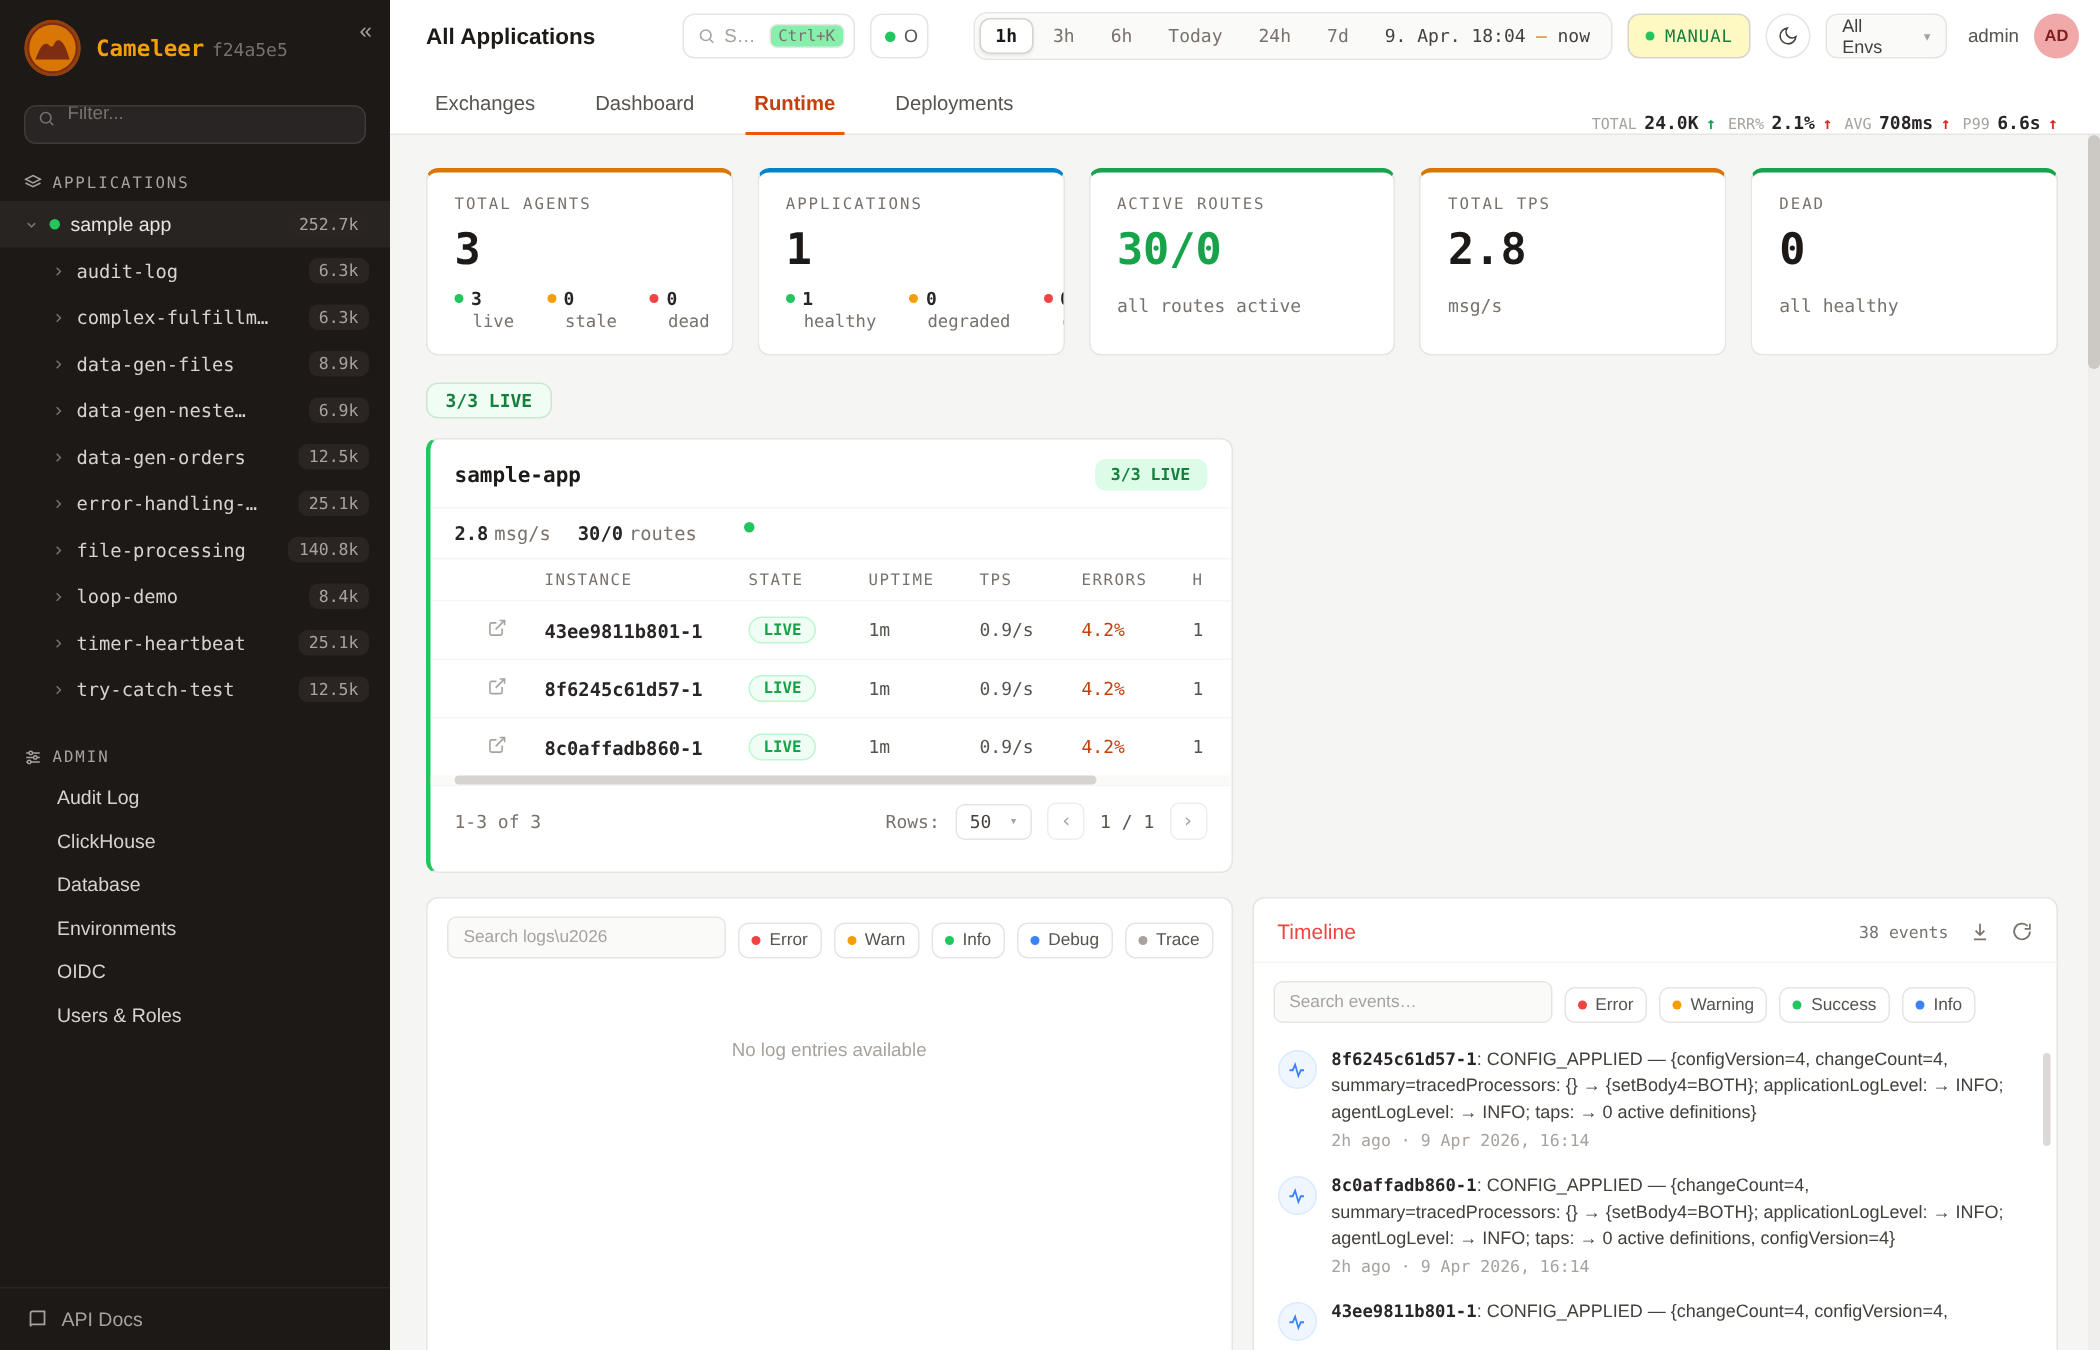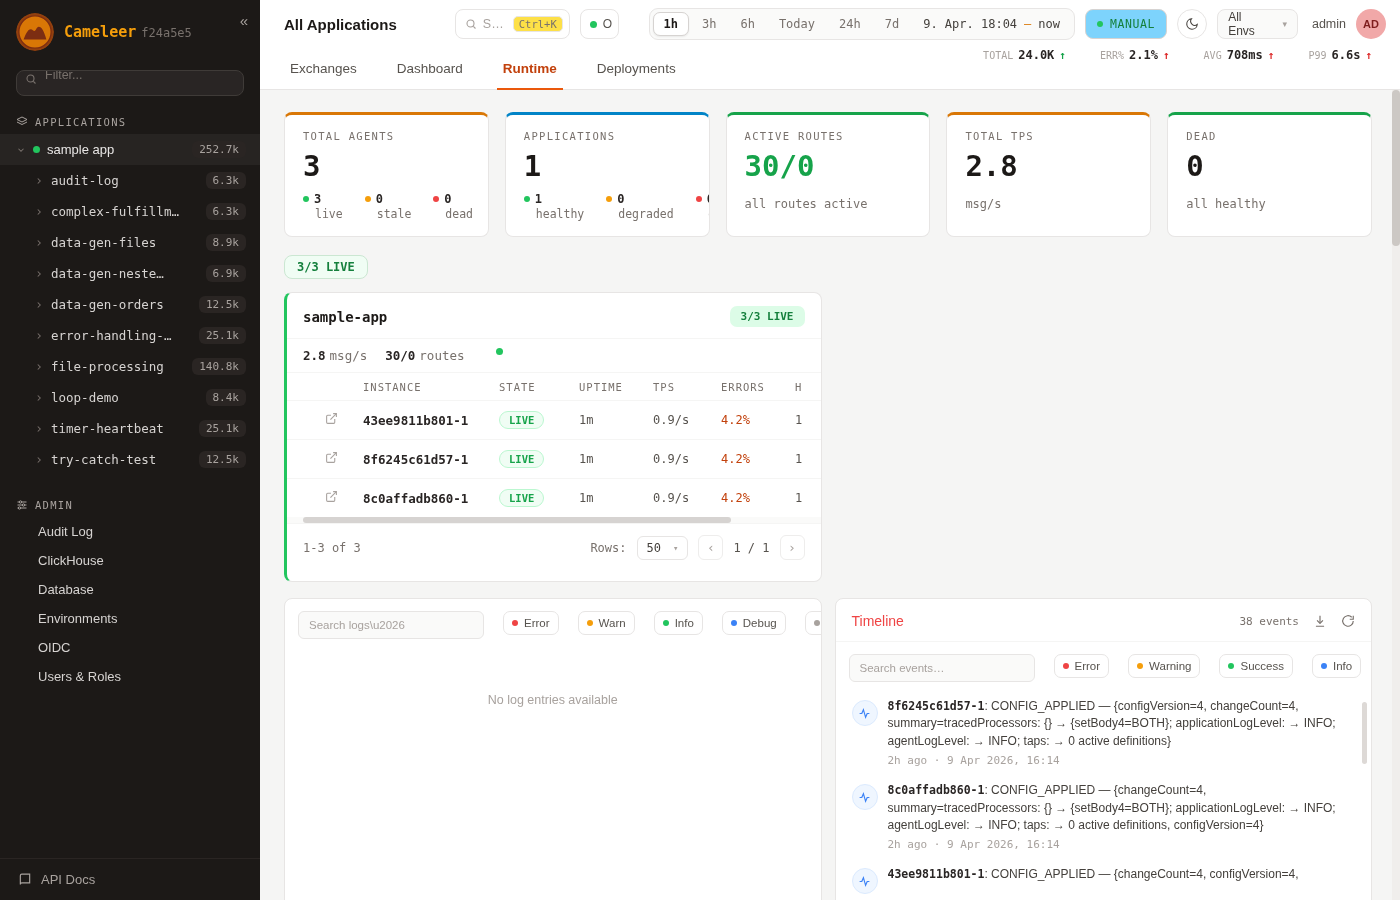--- a/index.html
+++ b/index.html
@@ -34,39 +34,39 @@
   .admin-item { display:flex; align-items:center; height:29px; padding:0 16px 0 38px; font-size:13px; color:#d6d3d1; cursor:pointer; }
   .sb-footer { margin-top:auto; border-top:1px solid #2a2523; padding:13px 18px; display:flex; align-items:center; gap:9px; color:#a8a29e; font-size:13px; cursor:pointer; }
 
   
   .main { flex:1; min-width:0; display:flex; flex-direction:column; position:relative; }
   .topbar { height:48px; background:#fff; display:flex; align-items:center; padding:0 14px 0 24px; gap:10px; flex:none; }
   .page-title { font-weight:700; font-size:15px; white-space:nowrap; }
   .search-box { display:flex; align-items:center; gap:6px; border:1px solid #e7e5e4; border-radius:8px; height:30px; padding:0 6px 0 9px; margin-left:48px; background:#fff; }
   .search-box input { border:none; outline:none; width:24px; font-size:12.5px; color:#57534e; background:transparent; font-family:inherit; }
   .search-box input::placeholder { color:#a8a29e; }
-  .kbd { border:1px solid #e7e5e4; background:#fde047; border-radius:5px; padding:1px 5px; font-size:10.5px; color:#78716c; }
+  .kbd { border:1px solid #e7e5e4; background:#86efac; border-radius:5px; padding:1px 5px; font-size:10.5px; color:#78716c; }
   .status-chip { display:flex; align-items:center; gap:6px; border:1px solid #e7e5e4; border-radius:8px; height:30px; padding:0 9px; font-size:12px; color:#57534e; overflow:hidden; }
   .range-box { display:flex; align-items:center; background:#fafaf9; border:1px solid #e7e5e4; border-radius:9px; height:32px; padding:2px 3px; gap:2px;margin-left:20px; }
   .range-btn { padding:4px 10px; font-size:12px; color:#78716c; border-radius:7px; border:1px solid transparent; cursor:pointer; white-space:nowrap; }
   .range-btn.active { background:#fff; border-color:#d6d3d1; color:#1c1917; box-shadow:0 1px 2px rgba(0,0,0,.07); font-weight:700; }
   .range-date { display:flex; gap:7px; align-items:center; padding:0 11px; font-size:12px; color:#44403c; white-space:nowrap; }
   .range-dash { color:#d97706; }
-  .manual-chip { display:flex; align-items:center; gap:7px; border:1px solid #d6d3d1; background:#7dd3fc; border-radius:8px; height:30px; padding:0 11px; color:#15803d; font-size:11.5px; letter-spacing:.6px; margin-left:auto; }
+  .manual-chip { display:flex; align-items:center; gap:7px; border:1px solid #d6d3d1; background:#fef9c3; border-radius:8px; height:30px; padding:0 11px; color:#15803d; font-size:11.5px; letter-spacing:.6px; margin-left:auto; }
   .icon-btn { width:30px; height:30px; border:1px solid #e7e5e4; border-radius:50%; display:flex; align-items:center; justify-content:center; color:#44403c; background:#fff; cursor:pointer; flex:none; }
   .env-select { display:flex; align-items:center; gap:22px; border:1px solid #e7e5e4; background:#fafaf9; border-radius:8px; height:30px; padding:0 10px; font-size:12px; color:#44403c; cursor:pointer; }
   .caret { color:#a8a29e; font-size:9px; }
   .user-name { font-size:12.5px; color:#57534e; margin-left:4px; }
   .avatar { width:30px; height:30px; border-radius:50%; background:#f1a8a8; color:#7f1d1d; display:flex; align-items:center; justify-content:center; font-size:11px; font-weight:700; flex:none; }
 
   .tabbar { height:42px; background:#fff; border-bottom:1px solid #e7e5e4; display:flex; align-items:stretch; padding:0 28px 0 24px; flex:none; }
   .tab { display:flex; align-items:center; padding:0 6px; margin-right:28px; font-size:13.5px; color:#57534e; position:relative; cursor:pointer; }
   .tab.active { color:#c2410c; font-weight:700; }
   .tab.active::after { content:""; position:absolute; left:0; right:0; bottom:-1px; height:2px; background:#ea580c; }
-  .metrics { margin-left:auto; display:flex; gap:34px; align-items:flex-start; }
+  .metrics { margin-left:auto; display:flex; gap:8px; align-items:flex-end; }
   .metric { display:flex; gap:5px; align-items:baseline; }
   .metric .lbl { font-size:10px; color:#a8a29e; }
   .metric .val { font-size:12px; font-weight:700; color:#292524; }
   .arrow { font-size:11px; font-weight:700; }
   .arrow-good { color:#16a34a; } .arrow-bad { color:#dc2626; }
 
   
   .content { flex:1; padding:22px 28px 0 24px; overflow:hidden; position:relative; }
   .cards-row { display:flex; gap:16px; }
   .stat-card { flex:1; min-width:0; background:#fff; border:1px solid #e7e5e4; border-top:3px solid #d97706; border-radius:8px; padding:15px 18px 0; height:125px; overflow:hidden; }
@@ -106,21 +106,21 @@
   .foot-right { margin-left:auto; display:flex; align-items:center; gap:10px; }
 
   
   .panel { background:#fff; border:1px solid #e7e5e4; border-radius:8px; height:330px; overflow:hidden; display:flex; flex-direction:column; position:relative; }
   .panel-head { display:flex; align-items:center; padding:14px 16px 12px; border-bottom:1px solid #f5f5f4; }
   .panel-title-log { font-size:12px; font-weight:700; letter-spacing:1.2px; color:#44403c; }
   .panel-title-tl { font-size:14px; font-weight:400; color:#ef4444; }
   .panel-meta { margin-left:auto; display:flex; gap:14px; align-items:center; color:#78716c; }
   .panel-meta .cnt { font-size:11px; }
   .panel-icon-btn { color:#78716c; display:flex; cursor:pointer; }
-  .panel-controls { display:flex; gap:19px; padding:12px 13px 10px; align-items:flex-start; }
+  .panel-controls { display:flex; gap:8px; padding:12px 13px 10px; align-items:flex-end; }
   .search-inp { height:28px; border:1px solid #e7e5e4; background:#fafaf9; border-radius:6px; padding:0 10px; font-size:11.5px; color:#57534e; width:186px; outline:none; flex:none; font-family:inherit; }
   .search-inp::placeholder { color:#a8a29e; }
   .chip { display:flex; align-items:center; gap:6px; border:1px solid #e7e5e4; border-radius:7px; padding:5px 8px; font-size:11.5px; color:#57534e; background:#fff; cursor:pointer; white-space:nowrap; }
   .chip .dot { width:6px; height:6px; }
   .empty-state { flex:1; display:flex; justify-content:center; padding-top:44px; color:#a8a29e; font-size:12.5px; }
   .events { flex:1; overflow:hidden; padding:6px 22px 0 16px; position:relative; }
   .event { display:flex; gap:10px; margin-bottom:15px; }
   .ev-icon { width:26px; height:26px; min-width:26px; border-radius:50%; border:1px solid #dbeafe; background:#eff6ff; display:flex; align-items:center; justify-content:center; margin-top:2px; }
   .ev-text { font-size:12px; color:#44403c; line-height:1.45; }
   .ev-id { font-weight:700; color:#292524; font-family:"DejaVu Sans Mono",monospace; font-size:11.5px; }

